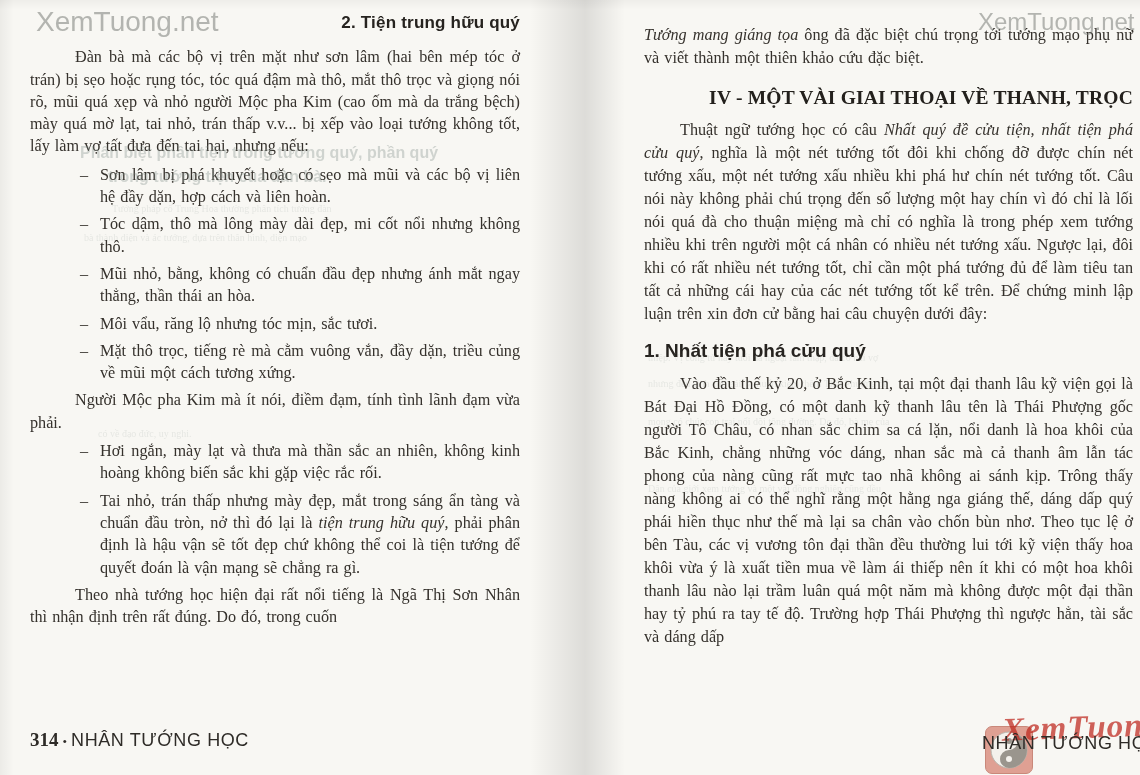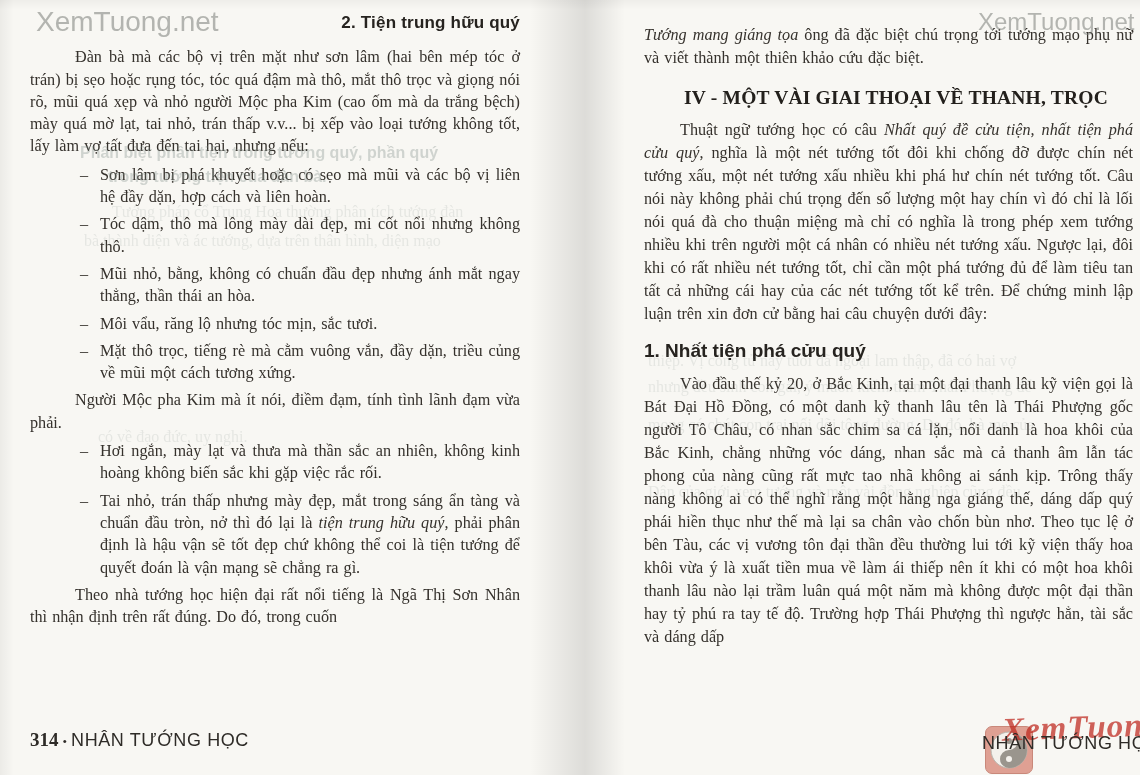--- a/index.html
+++ b/index.html
@@ -24,21 +24,21 @@
   .indent-r{text-indent:36px;}
   .it{font-style:italic;}
 
   .sec-head{
     font-family:"Liberation Sans", sans-serif;font-weight:bold;
     font-size:17px;color:#26231f;margin:0 0 12px 8px;text-align:right;
     letter-spacing:.2px;
   }
   .big-head{
     font-family:"Liberation Serif", serif;font-weight:bold;
-    font-size:19.5px;color:#23201c;margin:16px 0 10px 15px;text-align:center;
+    font-size:19.5px;color:#23201c;margin:16px 0 10px 15px;text-align:right;
     letter-spacing:.2px;
   }
   .sub-head{
     font-family:"Liberation Sans", sans-serif;font-weight:bold;
     font-size:19px;color:#26231f;margin:13px 0 11px 0;text-align:left;
   }
 
   .bullet{position:relative;padding-left:70px;margin:0 0 5px 0;word-spacing:1px;}
   .bullet .dash{position:absolute;left:50px;top:0;}
 
@@ -74,21 +74,21 @@
   }
   .wm-logo{
     position:absolute;left:985px;top:726px;width:46px;height:46px;z-index:4;
     background:#dfa093;border:1px solid #c9887a;border-radius:7px;
     display:flex;align-items:center;justify-content:center;
   }
 
   
   .ghost{
     position:absolute;white-space:nowrap;pointer-events:none;
-    font-family:"Liberation Serif", serif;font-size:16px;
+    font-family:"Liberation Serif", serif;font-size:10px;
     color:#7c8a84;filter:blur(0.5px);z-index:1;
   }
   .ghost-bold{font-family:"Liberation Sans", sans-serif;font-weight:bold;opacity:.32;font-size:16px;margin-left:40px;}
   .ghost-soft{opacity:.15;}
   .g1{left:40px;top:144px;}
   .g2{left:68px;top:168px;}
   .g3{left:112px;top:203px;}
   .g4{left:84px;top:232px;}
   .g5{left:98px;top:428px;text-align:right;}
   .g6{left:648px;top:352px;}

